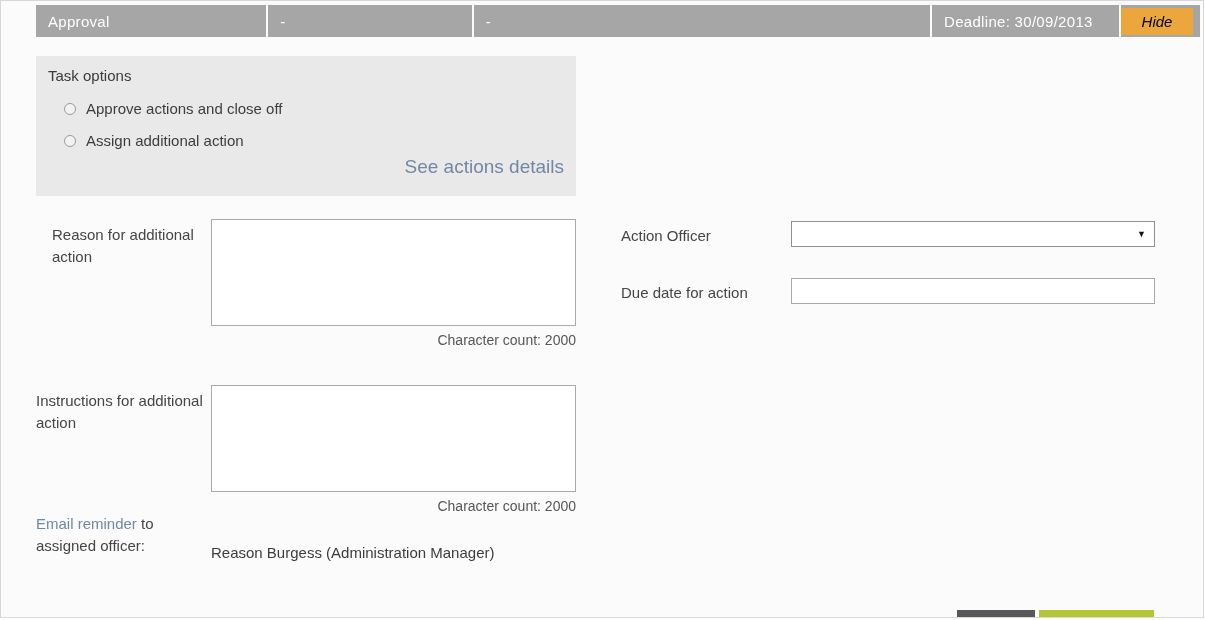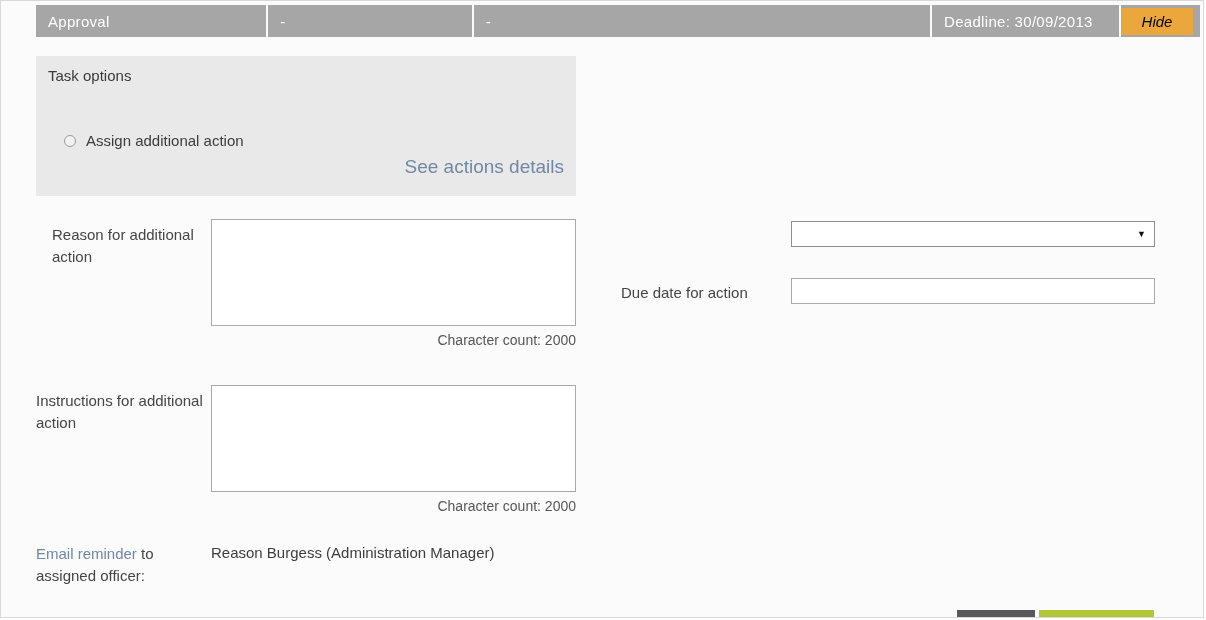--- a/index.html
+++ b/index.html
@@ -82,21 +82,21 @@
   }
   .select-arrow { font-size: 9px; color: #111111; }
   .text-input {
     position: absolute; left: 790px; top: 277px; width: 364px; height: 26px;
     border: 1px solid #a9a9a9; background: #ffffff; padding: 0 7px;
     font-family: "Liberation Sans", sans-serif; font-size: 14px; color: #3d3d3d;
     outline: none;
   }
   
   .email-block {
-    position: absolute; left: 35px; top: 542px; width: 165px;
+    position: absolute; left: 35px; top: 512px; width: 165px;
     font-size: 15px; color: #454545; line-height: 22px;
   }
   .email-link { color: #7188a5; text-decoration: none; cursor: pointer; }
   .assigned-officer {
     position: absolute; left: 210px; top: 543px;
     font-size: 15px; color: #3d3d3d;
   }
   
   .btn {
     position: absolute; top: 609px; height: 24px; border: none; cursor: pointer;
@@ -116,31 +116,36 @@
     <div class="hseg hseg-f1">-</div>
     <div class="hseg hseg-f2">-</div>
     <div class="hseg hseg-deadline">Deadline: 30/09/2013</div>
     <div class="hseg hseg-hide">
       <button class="hide-btn">Hide</button>
     </div>
   </div>
 
   <div class="task-panel">
     <div class="task-title">Task options</div>
+    <div class="radio-row radio-row-1">
+      <span class="radio-circle"></span>
+      <span class="radio-label">Approve actions and close off</span>
+    </div>
     <div class="radio-row radio-row-2">
       <span class="radio-circle"></span>
       <span class="radio-label">Assign additional action</span>
     </div>
     <a class="panel-link">See actions details</a>
   </div>
 
   <div class="field-label lbl-reason">Reason for additional action</div>
   <textarea class="txtarea ta-reason" style=""></textarea>
   <div class="char-count cc-1">Character count: 2000</div>
 
+  <div class="field-label lbl-officer">Action Officer</div>
   <div class="select-box">
     <span></span>
     <span class="select-arrow">▼</span>
   </div>
 
   <div class="field-label lbl-duedate">Due date for action</div>
   <input type="text" class="text-input" value="" style="">
 
   <div class="field-label lbl-instructions">Instructions for additional action</div>
   <textarea class="txtarea ta-instructions" style=""></textarea>

